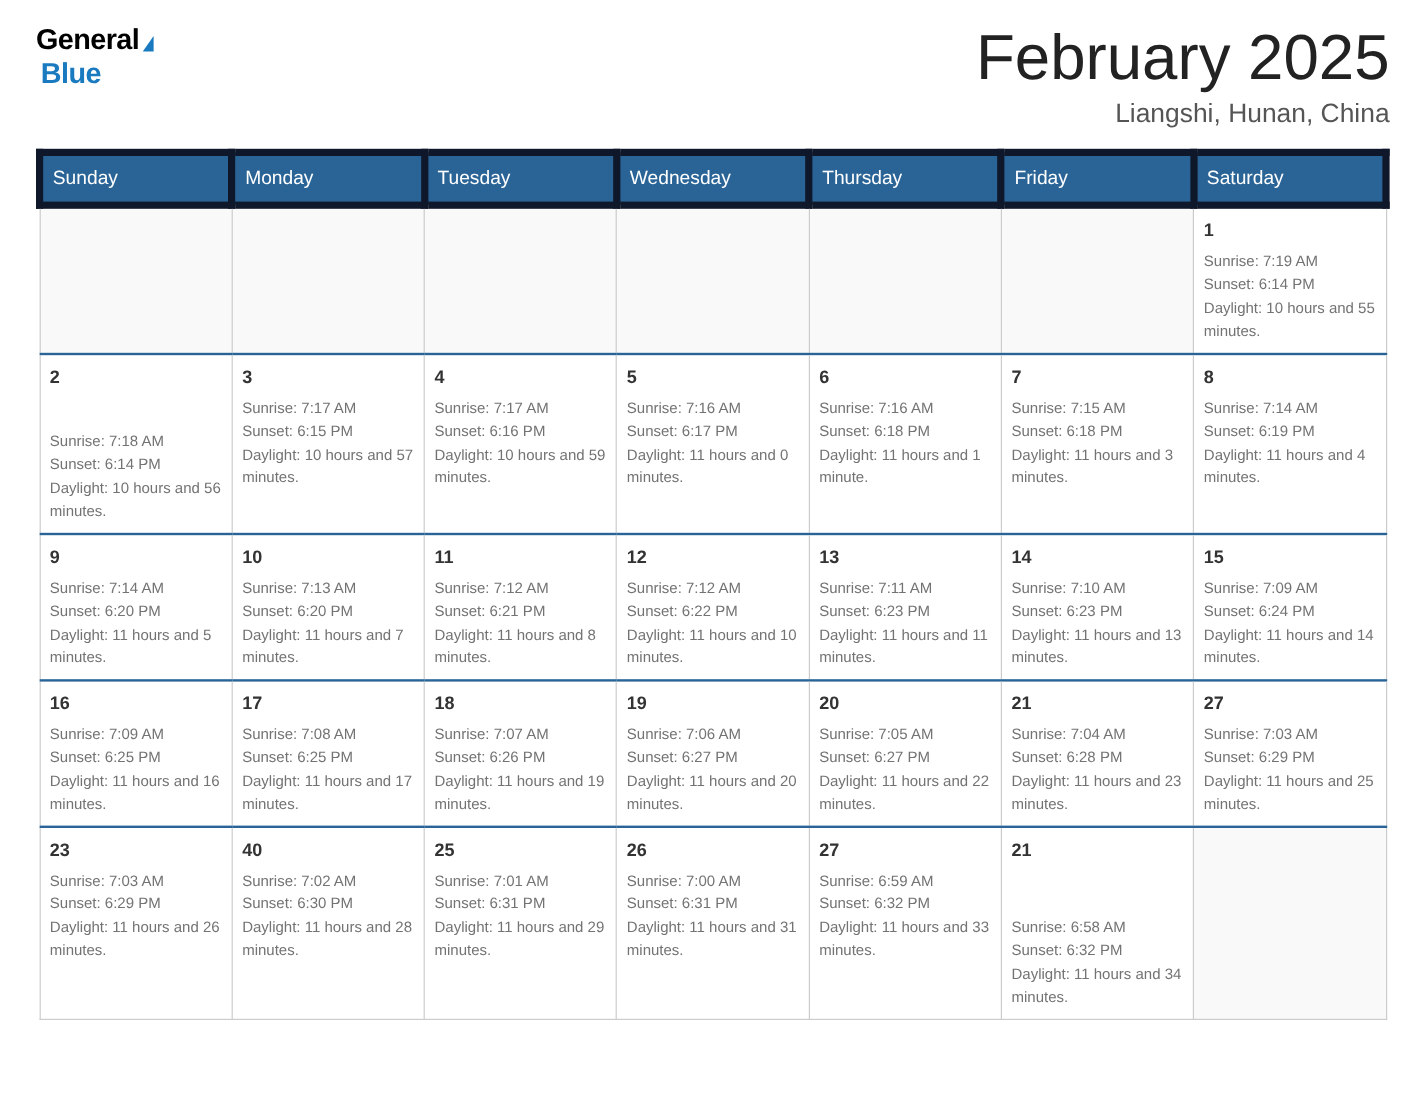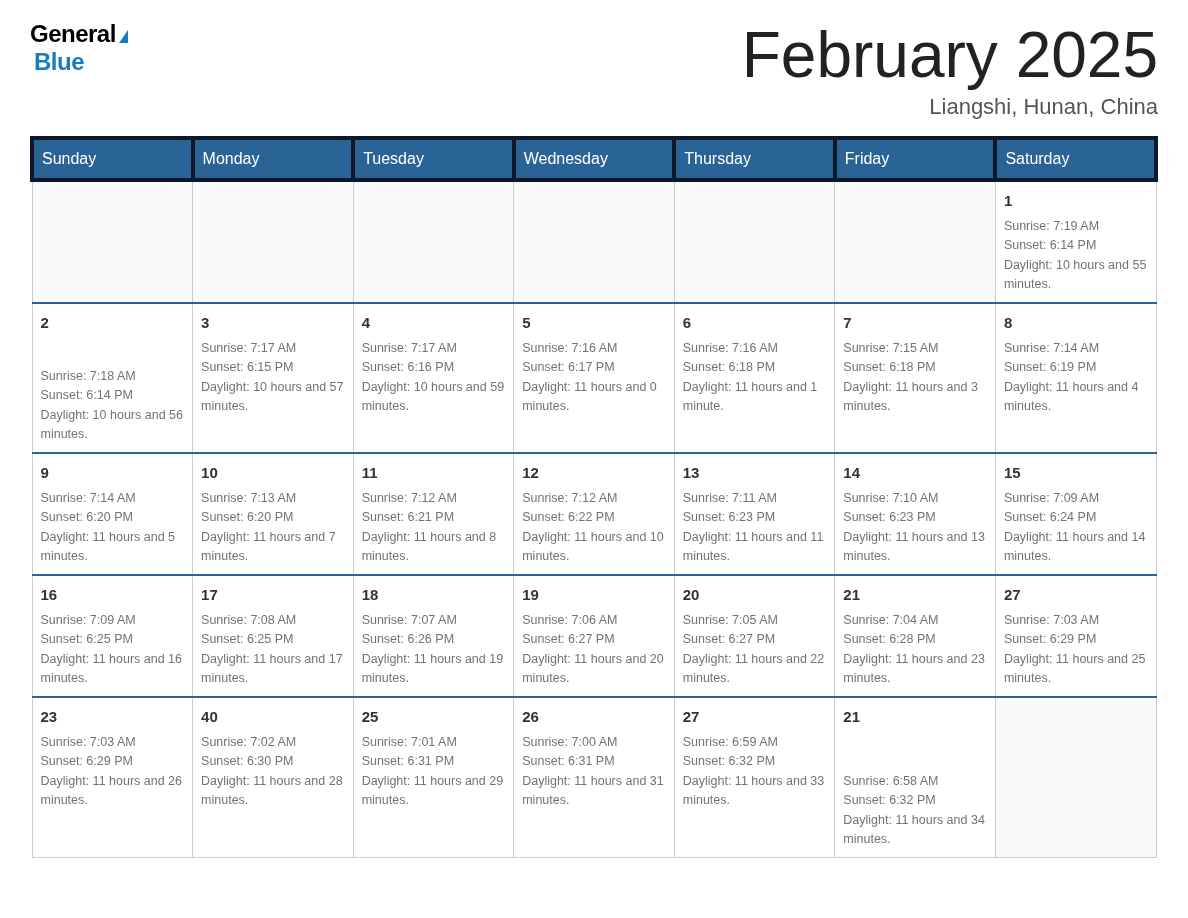--- a/index.html
+++ b/index.html
@@ -26,42 +26,42 @@
     }
     .logo-row2 {
       display: flex;
       align-items: center;
       padding-left: 2px;
     }
     .title-block {
       text-align: right;
     }
     .calendar-title {
-      font-size: 64px;
+      font-size: 53px;
       font-weight: normal;
       color: #222;
       line-height: 1.1;
     }
     .calendar-subtitle {
       font-size: 22px;
       color: #555;
       margin-top: 4px;
     }
     table {
       width: 100%;
       border-collapse: collapse;
     }
     thead tr th {
       background-color: #2a6496;
       color: #fff;
       font-size: 16px;
       font-weight: normal;
       padding: 10px 8px;
       text-align: left;
-      border: 4px solid #0f172a;
+      border: 6px solid #0f172a;
     }
     tbody tr td {
       vertical-align: top;
       border: 1px solid #ccc;
       padding: 8px;
       width: 14.28%;
       min-height: 110px;
       font-size: 13px;
       color: #333;
       line-height: 1.5;

